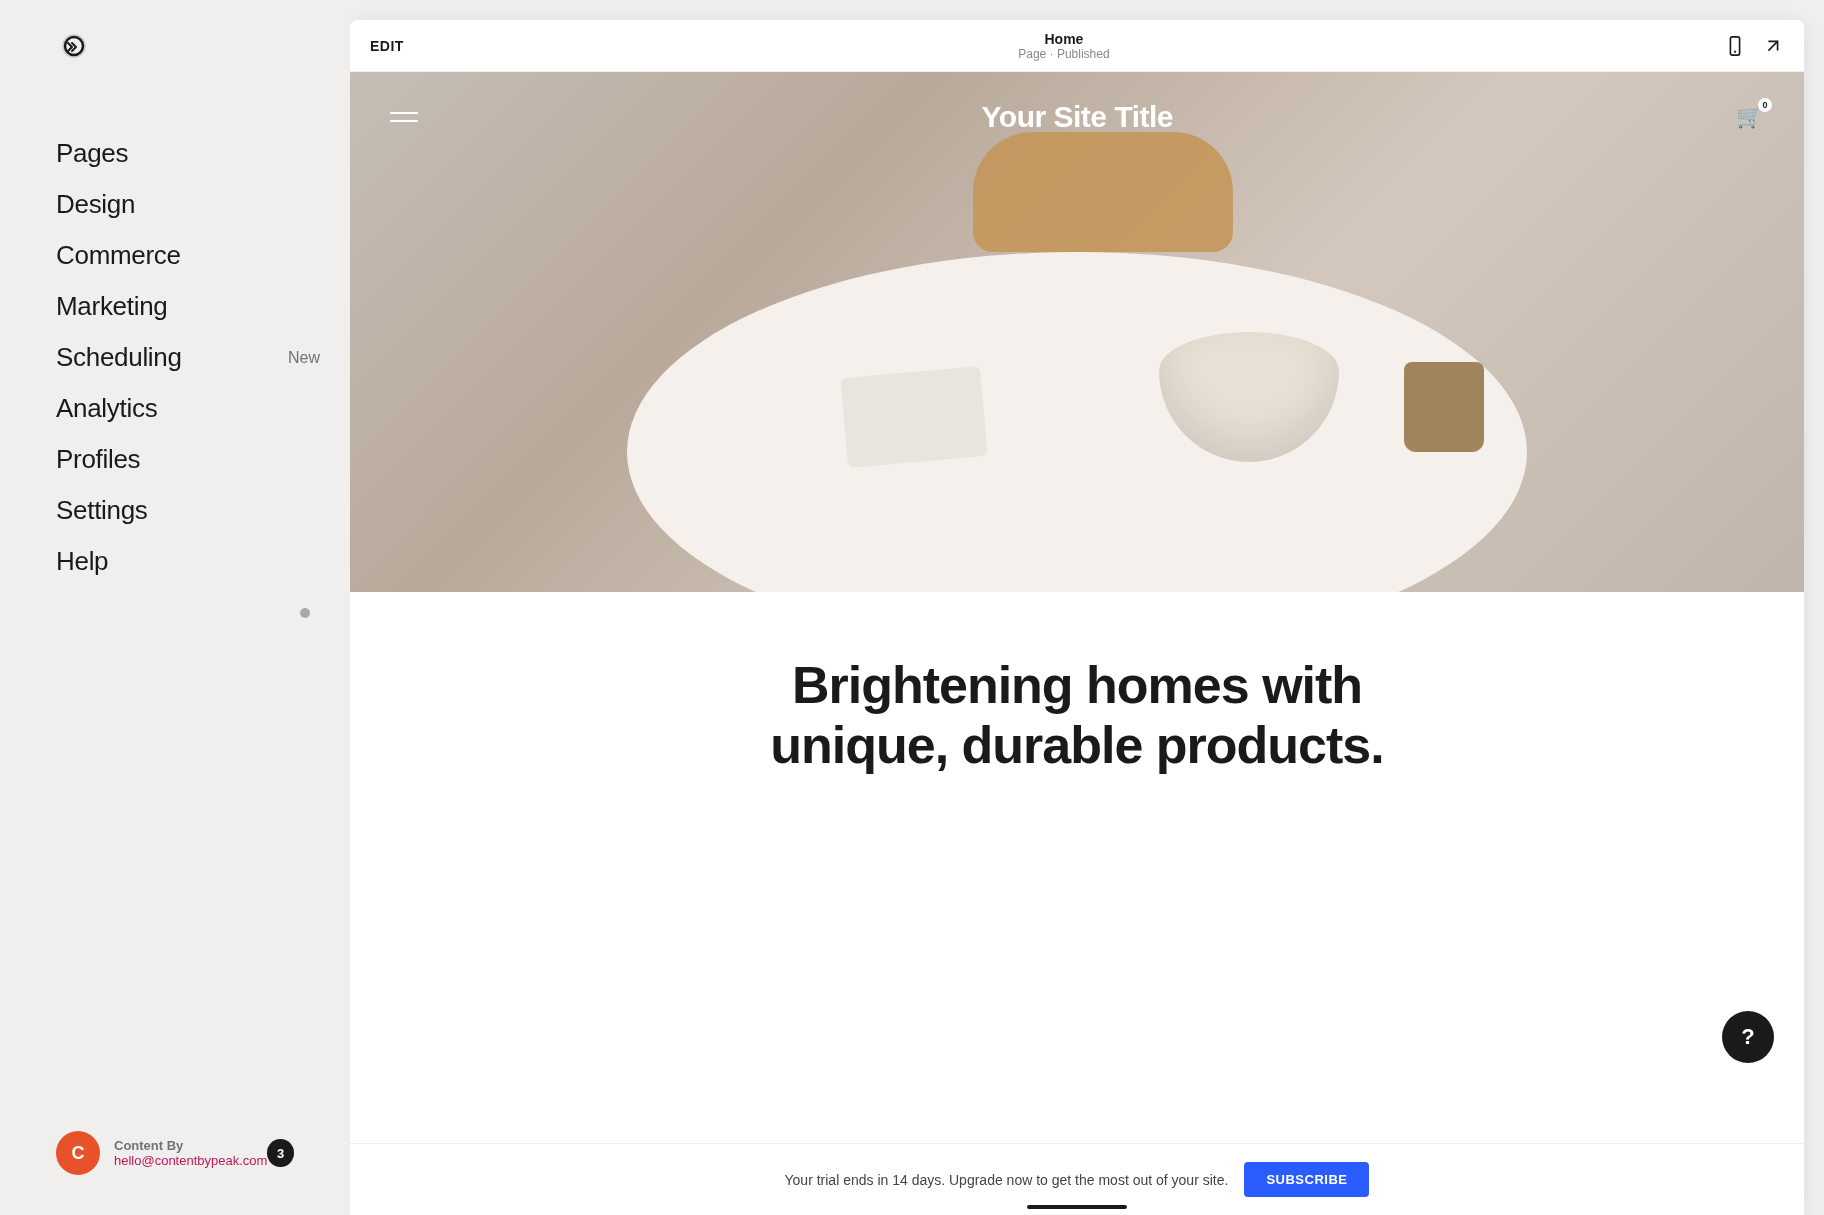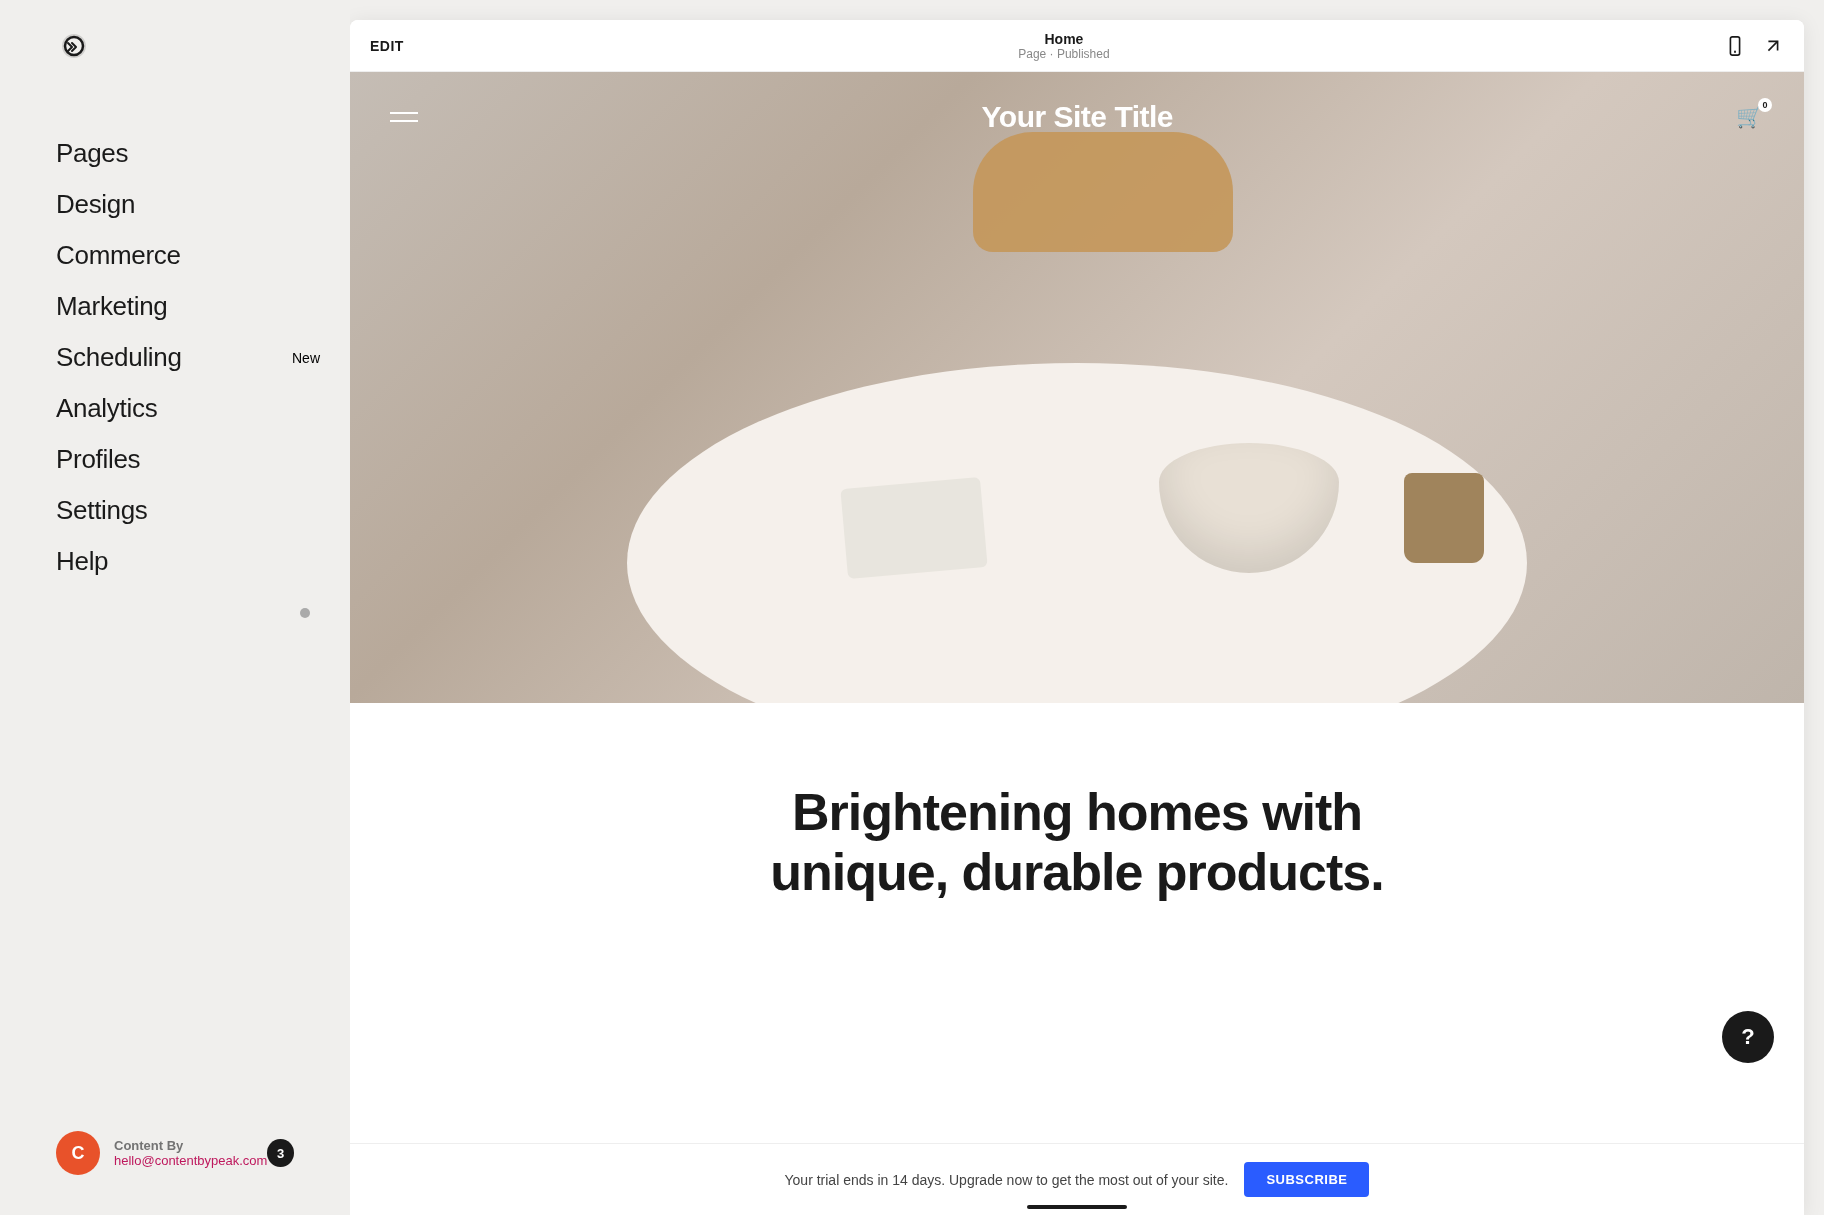--- a/index.html
+++ b/index.html
@@ -56,22 +56,22 @@
     }
 
     .nav-item-label {
       font-size: 26px;
       font-weight: 500;
       color: #1a1a1a;
       letter-spacing: -0.3px;
     }
 
     .nav-item-badge {
-      font-size: 14px;
-      color: #000000;
+      font-size: 16px;
+      color: #737373;
       font-weight: 400;
     }
 
     .sidebar-scroll-indicator {
       position: absolute;
       right: 40px;
       top: 50%;
       width: 10px;
       height: 10px;
       border-radius: 50%;
@@ -211,21 +211,21 @@
     .website-preview {
       flex: 1;
       overflow-y: auto;
       background: white;
       position: relative;
     }
 
     
     .hero-section {
       width: 100%;
-      height: 631px;
+      height: 520px;
       position: relative;
       overflow: hidden;
       background: #6d28d9;
     }
 
     .hero-bg {
       width: 100%;
       height: 100%;
       background: linear-gradient(135deg, #c5bdb5 0%, #b8a99a 30%, #d4c8be 60%, #bfb5ab 100%);
       position: relative;
@@ -342,21 +342,21 @@
       border-radius: 50%;
       font-size: 9px;
       font-weight: 700;
       display: flex;
       align-items: center;
       justify-content: center;
     }
 
     
     .content-section {
-      padding: 80px 40px;
+      padding: 64px 40px;
       background: white;
       text-align: center;
     }
 
     .content-headline {
       font-size: 52px;
       font-weight: 800;
       color: #1a1a1a;
       line-height: 1.15;
       max-width: 700px;

